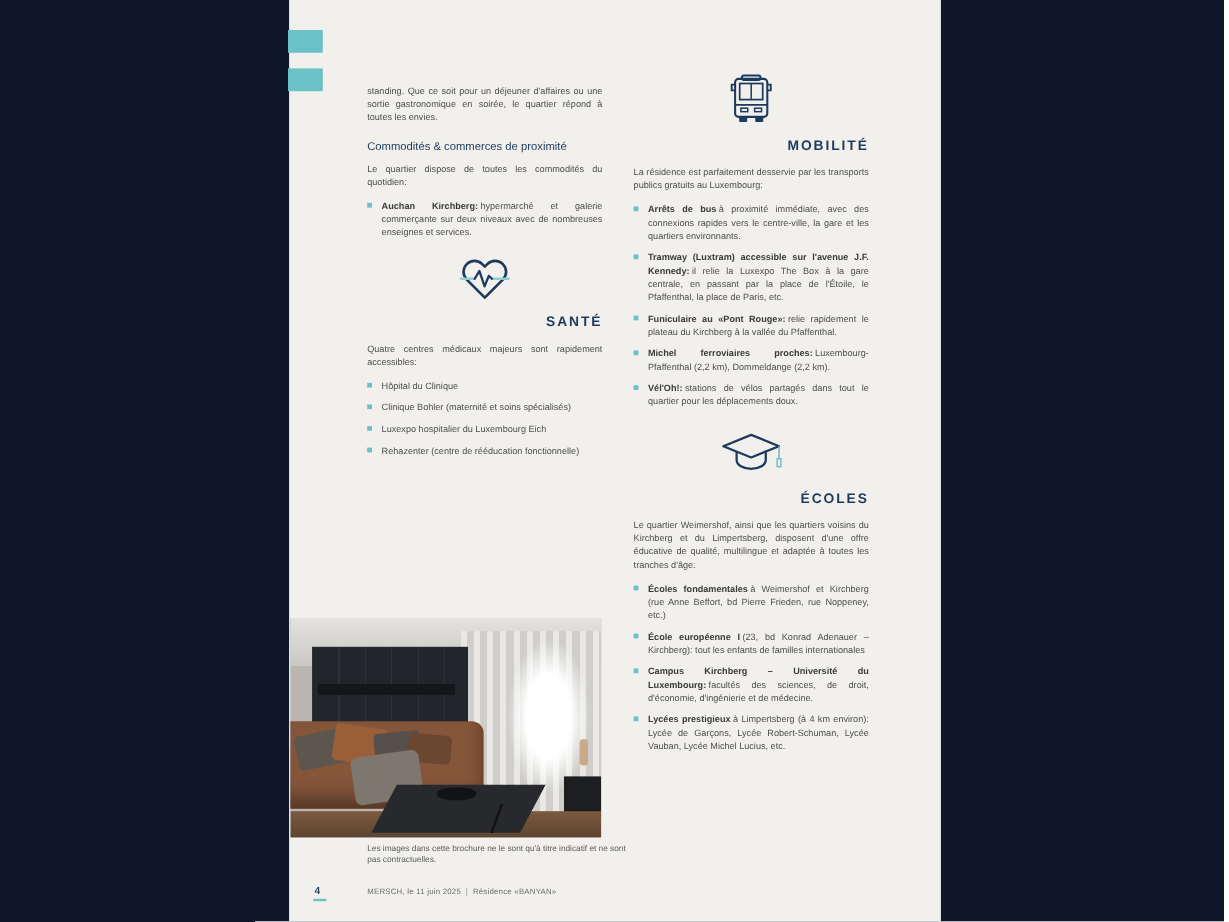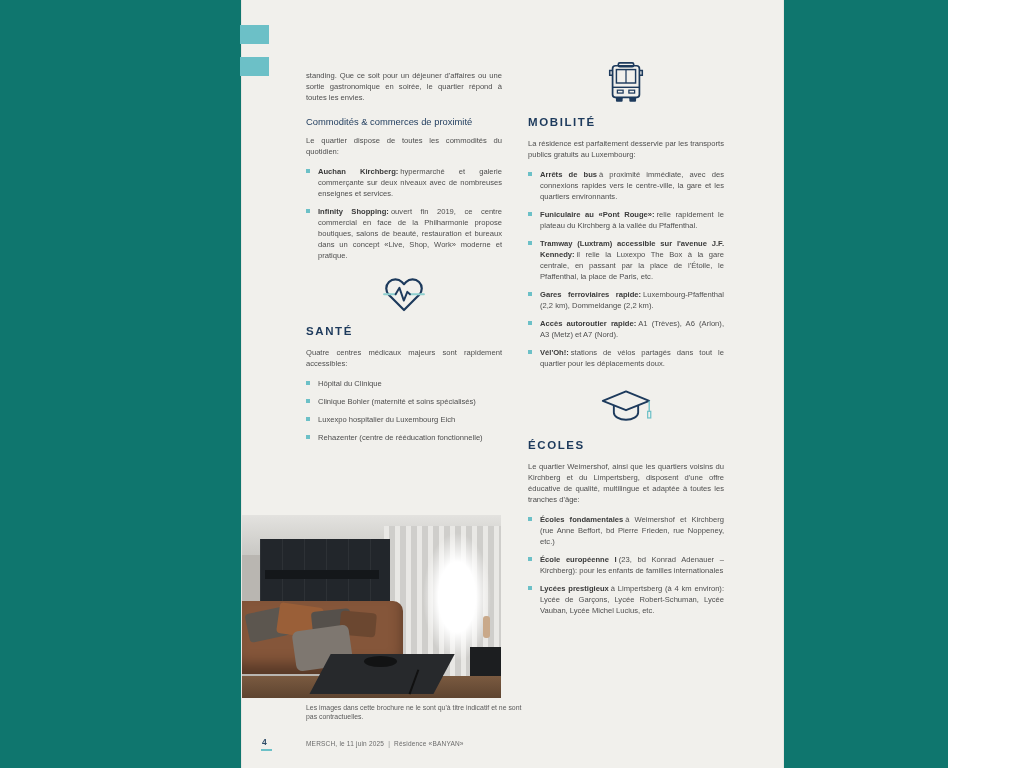--- a/index.html
+++ b/index.html
@@ -1,31 +1,31 @@
 <!DOCTYPE html>
 <html><head>
 <meta charset="utf-8">
 <style>
   html,body{margin:0;padding:0;background:#ffffff;width:1024px;height:768px;overflow:hidden;
     font-family:"Liberation Sans","DejaVu Sans",sans-serif;}
-  .stage{position:relative;width:948px;height:768px;background:#0f766e;}
+  .stage{position:relative;width:1020px;height:768px;background:#0f172a;}
   .page{position:absolute;left:241px;top:0;width:543px;height:768px;background:#f1f0ec;
     border-left:1px solid #e6e5e1;border-right:1px solid #e6e5e1;box-sizing:border-box;}
   .accent-rect{position:absolute;left:-2px;width:29px;height:19px;background:#6cc0c7;}
   .rect-1{top:25px;} .rect-2{top:57px;}
 
   .col{position:absolute;width:196px;color:#4e4e4e;font-size:7.6px;line-height:11px;}
   .col-left{left:64px;top:70px;}
   .col-right{left:286px;top:60px;}
 
   p.body{margin:0 0 9px 0;text-align:justify;}
   p.body:last-child{margin-bottom:0;}
   h3.subhead{margin:13px 0 7px 0;font-size:9.4px;line-height:12px;color:#1d3a5c;font-weight:normal;}
   h2.section{margin:6px 0 9px 0;font-size:11.5px;line-height:14px;color:#1d3a5c;font-weight:bold;
-    text-align:left;letter-spacing:1.6px;}
+    text-align:right;letter-spacing:1.6px;}
   .icon-wrap{text-align:center;margin:14px 0 0 0;}
   .icon-wrap svg{display:inline-block;}
 
   ul.bullets{list-style:none;margin:0 0 9px 0;padding:0;}
   ul.bullets li{position:relative;margin:0 0 7px 0;padding-left:12px;text-align:justify;}
   ul.bullets li .sq{position:absolute;left:0;top:3px;width:4px;height:4px;background:#6cc0c7;}
   ul.bullets li .lead{font-weight:bold;color:#3a3a3a;margin-right:2px;}
 
   .photo{position:absolute;left:0;top:515px;width:259px;height:183px;overflow:hidden;background:#b9b6b1;}
   .ph{position:absolute;}
@@ -70,23 +70,20 @@
     <div class="col col-left">
       <p class="body">standing. Que ce soit pour un déjeuner d'affaires ou une sortie gastronomique en soirée, le quartier répond à toutes les envies.</p>
 
       <h3 class="subhead">Commodités &amp; commerces de proximité</h3>
       <p class="body">Le quartier dispose de toutes les commodités du quotidien:</p>
 
       <ul class="bullets">
           <li>
           <span class="sq"></span><span class="lead">Auchan Kirchberg:</span><span>hypermarché et galerie commerçante sur deux niveaux avec de nombreuses enseignes et services.</span>
         </li>
-          <li>
-          <span class="sq"></span><span class="lead">Infinity Shopping:</span><span>ouvert fin 2019, ce centre commercial en face de la Philharmonie propose boutiques, salons de beauté, restauration et bureaux dans un concept «Live, Shop, Work» moderne et pratique.</span>
-        </li>
         </ul>
 
       <div class="icon-wrap">
         <svg width="42" height="40" viewBox="0 0 24 22">
           <path d="M20.6 3.6a5.2 5.2 0 0 0-7.4 0L12 4.8l-1.2-1.2a5.2 5.2 0 0 0-7.4 7.4l1.2 1.2L12 19.6l7.4-7.4 1.2-1.2a5.2 5.2 0 0 0 0-7.4z" fill="none" stroke="#1d3a5c" stroke-width="1.25" stroke-linejoin="round"></path>
           <path d="M0.6 10.6 H7.2 M15.4 10.6 H23.4" fill="none" stroke="#8fd0cf" stroke-width="1.1" stroke-linecap="round"></path>
           <path d="M7.2 10.6 L9.4 6.9 L11.9 14.2 L13.9 9.2 L15.4 10.6" fill="none" stroke="#1d3a5c" stroke-width="1.1" stroke-linejoin="round" stroke-linecap="round"></path>
         </svg>
       </div>
       <h2 class="section">SANTÉ</h2>
@@ -125,30 +122,27 @@
         </svg>
       </div>
       <h2 class="section">MOBILITÉ</h2>
       <p class="body">La résidence est parfaitement desservie par les transports publics gratuits au Luxembourg:</p>
 
       <ul class="bullets">
           <li>
           <span class="sq"></span><span class="lead">Arrêts de bus</span><span>à proximité immédiate, avec des connexions rapides vers le centre-ville, la gare et les quartiers environnants.</span>
         </li>
           <li>
+          <span class="sq"></span><span class="lead">Tramway (Luxtram) accessible sur l'avenue J.F. Kennedy:</span><span>il relie la Luxexpo The Box à la gare centrale, en passant par la place de l'Étoile, le Pfaffenthal, la place de Paris, etc.</span>
+        </li>
+          <li>
           <span class="sq"></span><span class="lead">Funiculaire au «Pont Rouge»:</span><span>relie rapidement le plateau du Kirchberg à la vallée du Pfaffenthal.</span>
         </li>
           <li>
-          <span class="sq"></span><span class="lead">Tramway (Luxtram) accessible sur l'avenue J.F. Kennedy:</span><span>il relie la Luxexpo The Box à la gare centrale, en passant par la place de l'Étoile, le Pfaffenthal, la place de Paris, etc.</span>
-        </li>
-          <li>
-          <span class="sq"></span><span class="lead">Gares ferroviaires rapide:</span><span>Luxembourg-Pfaffenthal (2,2 km), Dommeldange (2,2 km).</span>
-        </li>
-          <li>
-          <span class="sq"></span><span class="lead">Accès autoroutier rapide:</span><span>A1 (Trèves), A6 (Arlon), A3 (Metz) et A7 (Nord).</span>
+          <span class="sq"></span><span class="lead">Michel ferroviaires proches:</span><span>Luxembourg-Pfaffenthal (2,2 km), Dommeldange (2,2 km).</span>
         </li>
           <li>
           <span class="sq"></span><span class="lead">Vél'Oh!:</span><span>stations de vélos partagés dans tout le quartier pour les déplacements doux.</span>
         </li>
         </ul>
 
       <div class="icon-wrap" style="margin-top:18px;">
         <svg width="54" height="42" viewBox="0 0 48 38">
           <polygon points="24,4 45,12.5 24,21 3,12.5" fill="none" stroke="#1d3a5c" stroke-width="1.7" stroke-linejoin="round"></polygon>
           <path d="M13 16.5 v6.5 c0 3.7 4.9 6.6 11 6.6 s11 -2.9 11 -6.6 v-6.5" fill="none" stroke="#1d3a5c" stroke-width="1.7"></path>
@@ -157,21 +151,24 @@
         </svg>
       </div>
       <h2 class="section">ÉCOLES</h2>
       <p class="body">Le quartier Weimershof, ainsi que les quartiers voisins du Kirchberg et du Limpertsberg, disposent d'une offre éducative de qualité, multilingue et adaptée à toutes les tranches d'âge:</p>
 
       <ul class="bullets">
           <li>
           <span class="sq"></span><span class="lead">Écoles fondamentales</span><span>à Weimershof et Kirchberg (rue Anne Beffort, bd Pierre Frieden, rue Noppeney, etc.)</span>
         </li>
           <li>
-          <span class="sq"></span><span class="lead">École européenne I</span><span>(23, bd Konrad Adenauer – Kirchberg): pour les enfants de familles internationales</span>
+          <span class="sq"></span><span class="lead">École européenne I</span><span>(23, bd Konrad Adenauer – Kirchberg): tout les enfants de familles internationales</span>
+        </li>
+          <li>
+          <span class="sq"></span><span class="lead">Campus Kirchberg – Université du Luxembourg:</span><span>facultés des sciences, de droit, d'économie, d'ingénierie et de médecine.</span>
         </li>
           <li>
           <span class="sq"></span><span class="lead">Lycées prestigieux</span><span>à Limpertsberg (à 4 km environ): Lycée de Garçons, Lycée Robert-Schuman, Lycée Vauban, Lycée Michel Lucius, etc.</span>
         </li>
         </ul>
     </div>
 
     <div class="photo">
       <div class="ph ph-ceiling"></div>
       <div class="ph ph-curtain"></div>

